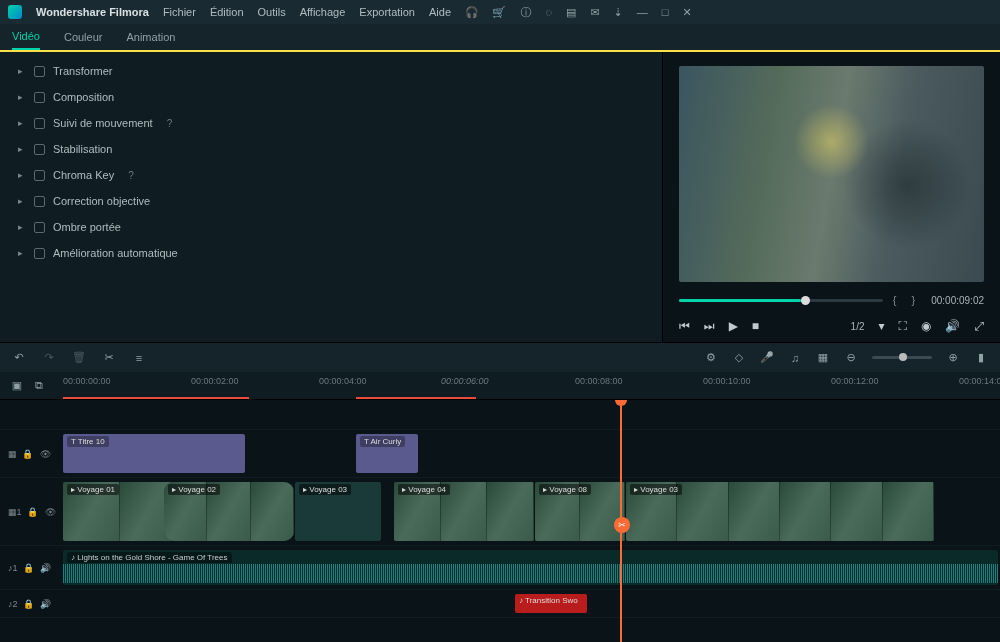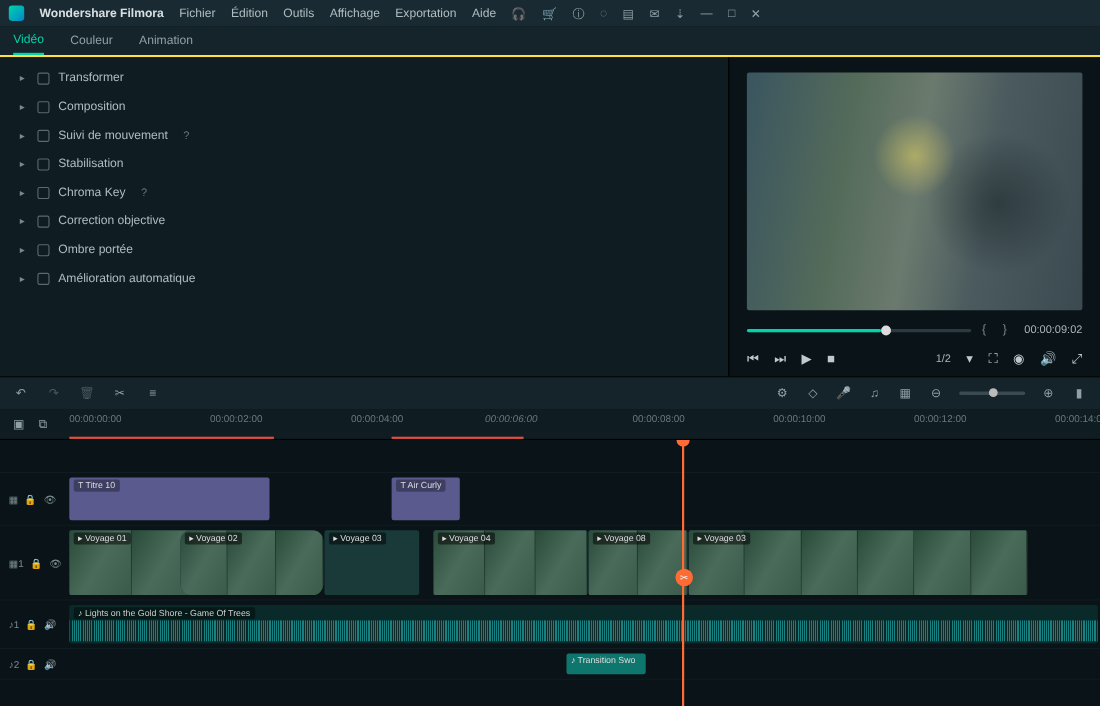--- a/index.html
+++ b/index.html
@@ -76,21 +76,21 @@
 
 .clip { position: absolute; top: 4px; bottom: 4px; border-radius: 2px; overflow: hidden; display: flex; }
 .clip-title { background: #5a5a8f; }
 .clip-title .clip-label { position: absolute; top: 2px; left: 4px; background: rgba(0,0,0,.3); padding: 1px 4px; font-size: 8px; color: #ddd; border-radius: 2px; }
 .clip-video { background: #1a3a3a; }
 .clip-video .thumb { flex: 1; background: linear-gradient(120deg,#2a4a3a,#4a6a5a,#3a5a4a); border-right: 1px solid rgba(0,0,0,.3); }
 .clip-video .clip-label { position: absolute; top: 2px; left: 4px; background: rgba(0,0,0,.5); padding: 1px 4px; font-size: 8px; color: #ddd; border-radius: 2px; display:flex; align-items:center; gap:3px; }
 .clip-audio { background: #0a2a2a; }
 .clip-audio .clip-label { position: absolute; top: 2px; left: 4px; background: rgba(0,0,0,.4); padding: 1px 4px; font-size: 8px; color: #ccc; border-radius: 2px; }
 .waveform { position: absolute; left: 0; right: 0; top: 14px; bottom: 2px; background: repeating-linear-gradient(90deg, #1a9090 0 1px, transparent 1px 2px), linear-gradient(#0a2a2a,#0a2a2a); opacity:.85; }
-.clip-trans { background: #0f766e; }
+.clip-trans { background: #b91c1c; }
 .clip-trans .clip-label { position: absolute; top: 2px; left: 4px; font-size: 8px; color: #ddd; }
 
 .playhead { position: absolute; top: 0; bottom: 0; width: 2px; background: #ff6b35; left: 620px; z-index: 10; }
 .playhead::before { content:""; position:absolute; top:-6px; left:-5px; width:12px; height:12px; background:#ff6b35; border-radius:50%; }
 .scissors-marker { position: absolute; left: 614px; top: 117px; width: 16px; height: 16px; background: #ff6b35; border-radius: 50%; z-index: 11; display:flex; align-items:center; justify-content:center; color:#fff; font-size:9px; }
 </style>
 </head>
 <body>
 
 <div class="titlebar">

